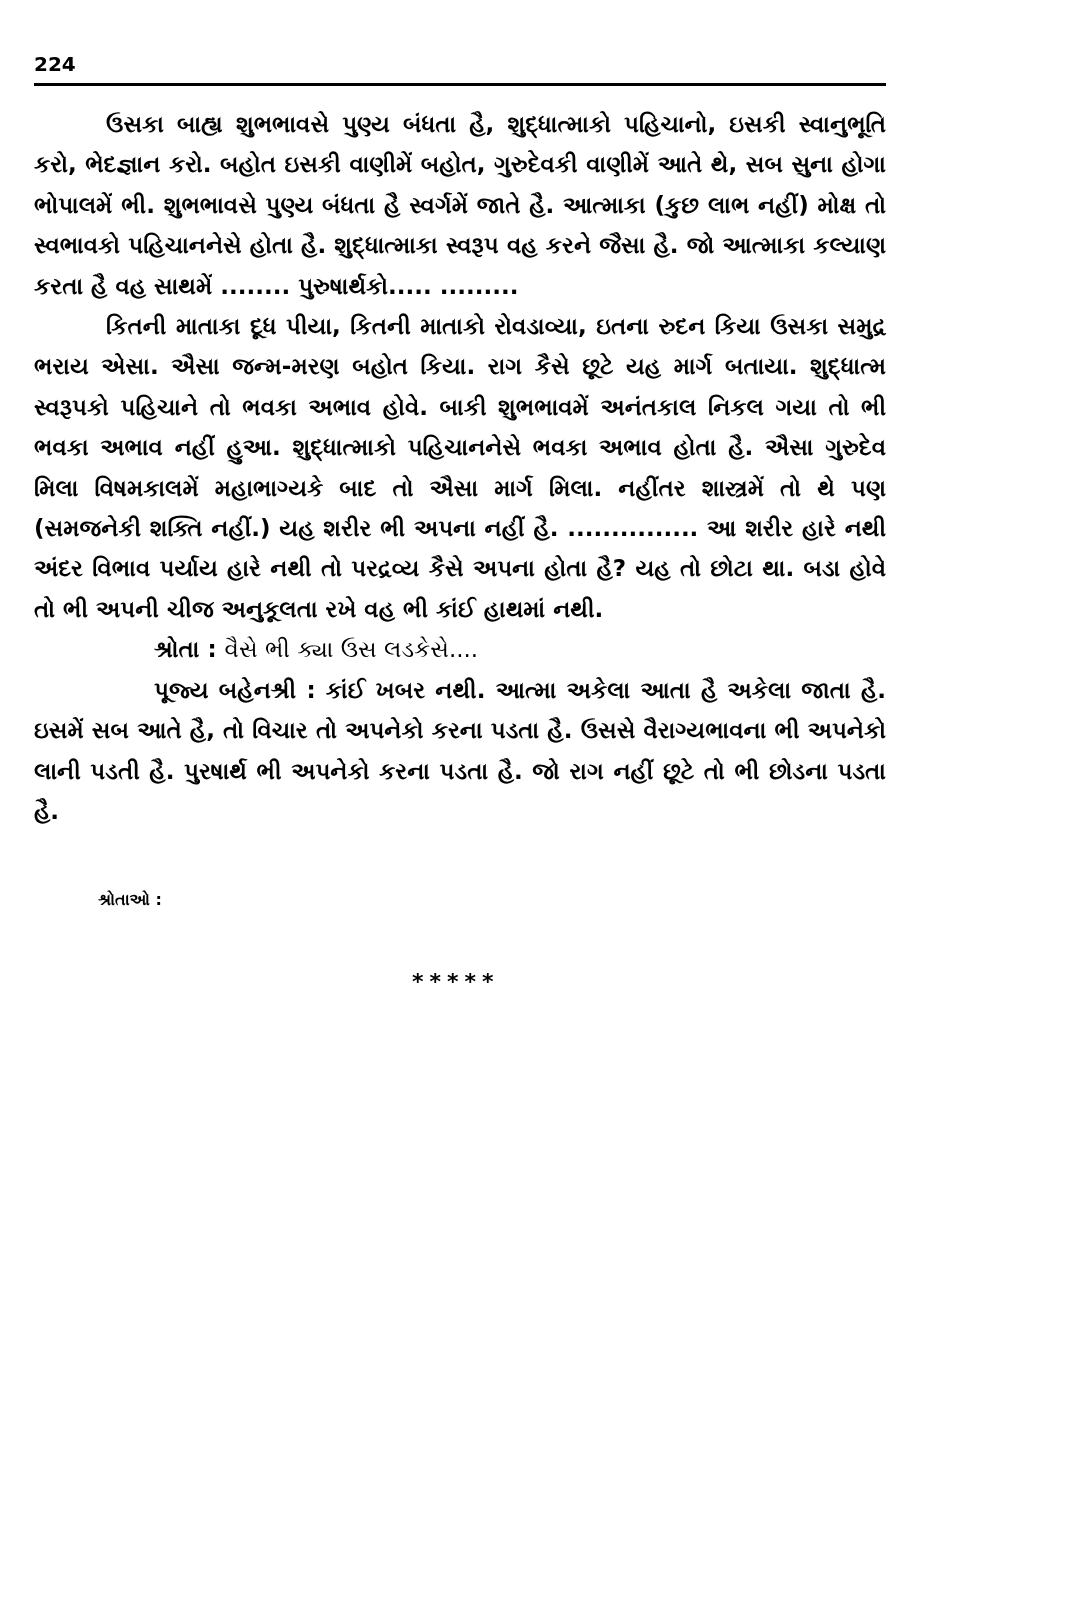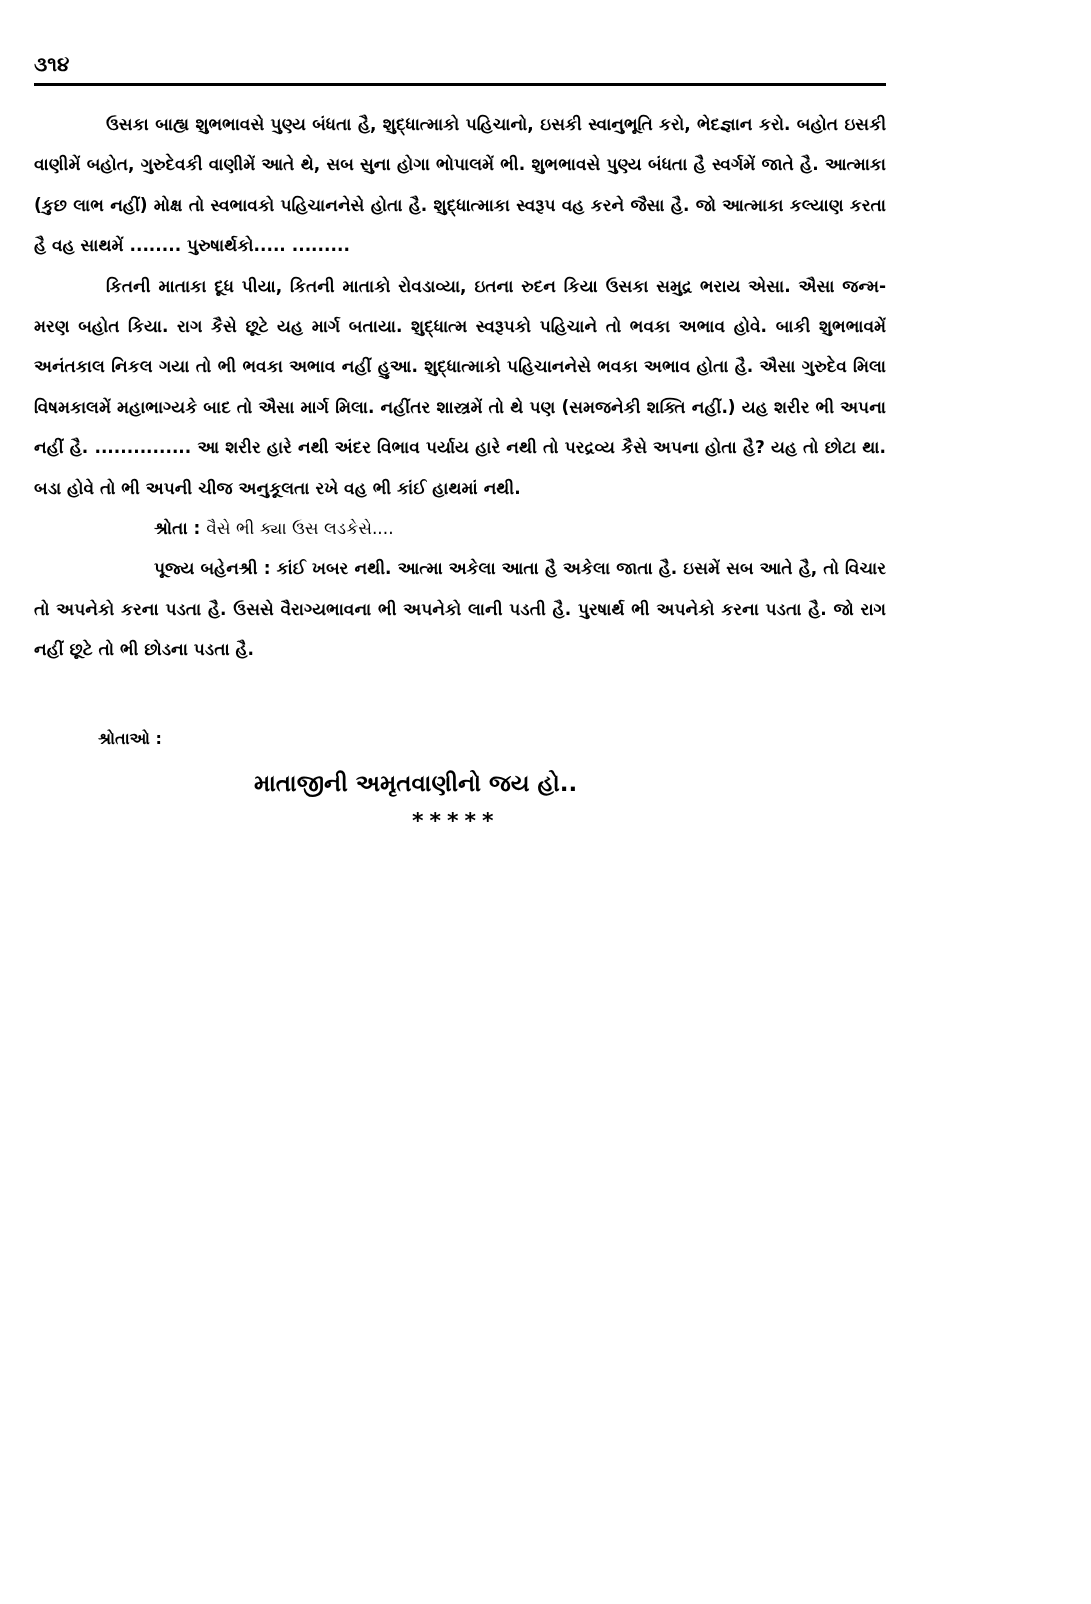--- a/index.html
+++ b/index.html
@@ -4,52 +4,51 @@
 <style>
   html, body { margin: 0; padding: 0; background: #ffffff; }
   body { width: 1091px; height: 1604px; position: relative; overflow: hidden;
          font-family: "DejaVu Sans", "Liberation Sans", sans-serif; color: #000; }
   .page { position: absolute; left: 34px; top: 0; width: 852px; }
   .header { position: absolute; top: 46px; left: 0; width: 852px; height: 34px; }
   .page-num { position: absolute; left: 0; top: 6px; font-size: 20px; font-weight: bold; }
   .running-title { position: absolute; right: 14px; top: 0; font-size: 25px; font-weight: bold; white-space: nowrap; }
   .rule { position: absolute; top: 83px; left: 0; width: 852px; height: 0; border-top: 3px solid #000; }
   .body { position: absolute; top: 104px; left: 0; width: 852px; }
-  p { margin: 0; font-size: 17px; line-height: 40.4px; font-weight: bold; text-align: justify; text-align-last: left; }
+  p { margin: 0; font-size: 23px; line-height: 40.4px; font-weight: bold; text-align: justify; text-align-last: left; }
   p.indent { text-indent: 72px; }
   .spk { font-weight: bold; margin-left: 48px; }
   .light { font-weight: normal; }
   .dialog { margin-top: 48px; position: relative; height: 90px; }
   .dialog-label { position: absolute; left: 64px; top: 0; font-size: 16px; font-weight: bold; line-height: 42px; }
   .dialog-line { position: absolute; left: 220px; font-size: 23px; font-weight: bold; line-height: 42px; white-space: nowrap; }
   .dl1 { top: 0; } .dl2 { top: 44px; }
   .stars { position: absolute; left: 378px; font-size: 22px; letter-spacing: 6px; font-weight: bold; }
 </style>
 </head>
 <body>
 
 <div class="page">
   <div class="header">
-    <span class="page-num">૩૧૪</span>
+    <span class="page-num">224</span>
   </div>
   <div class="rule"></div>
 
   <div class="body">
     <p class="indent">ઉસકા બાહ્ય શુભભાવસે પુણ્ય બંધતા હૈ, શુદ્ધાત્માકો પહિચાનો, ઇસકી સ્વાનુભૂતિ કરો, ભેદજ્ઞાન કરો. બહોત ઇસકી વાણીમેં બહોત, ગુરુદેવકી વાણીમેં આતે થે, સબ સુના હોગા ભોપાલમેં ભી. શુભભાવસે પુણ્ય બંધતા હૈ સ્વર્ગમેં જાતે હૈ. આત્માકા (કુછ લાભ નહીં) મોક્ષ તો સ્વભાવકો પહિચાનનેસે હોતા હૈ. શુદ્ધાત્માકા સ્વરૂપ વહ કરને જૈસા હૈ. જો આત્માકા કલ્યાણ કરતા હૈ વહ સાથમેં ........ પુરુષાર્થકો..... .........</p>
     <p class="indent">કિતની માતાકા દૂધ પીયા, કિતની માતાકો રોવડાવ્યા, ઇતના રુદન કિયા ઉસકા સમુદ્ર ભરાય એસા. ઐસા જન્મ-મરણ બહોત કિયા. રાગ કૈસે છૂટે યહ માર્ગ બતાયા. શુદ્ધાત્મ સ્વરૂપકો પહિચાને તો ભવકા અભાવ હોવે. બાકી શુભભાવમેં અનંતકાલ નિકલ ગયા તો ભી ભવકા અભાવ નહીં હુઆ. શુદ્ધાત્માકો પહિચાનનેસે ભવકા અભાવ હોતા હૈ. ઐસા ગુરુદેવ મિલા વિષમકાલમેં મહાભાગ્યકે બાદ તો ઐસા માર્ગ મિલા. નહીંતર શાસ્ત્રમેં તો થે પણ (સમજનેકી શક્તિ નહીં.) યહ શરીર ભી અપના નહીં હૈ. ............... આ શરીર હારે નથી અંદર વિભાવ પર્યાય હારે નથી તો પરદ્રવ્ય કૈસે અપના હોતા હૈ? યહ તો છોટા થા. બડા હોવે તો ભી અપની ચીજ અનુકૂલતા રખે વહ ભી કાંઈ હાથમાં નથી.</p>
     <p class="indent">
       <span class="spk">શ્રોતા :</span>
       <span class="light">વૈસે ભી ક્યા ઉસ લડકેસે....</span>
     </p>
     <p class="indent">
       <span class="spk">પૂજ્ય બહેનશ્રી :</span>
       <span>કાંઈ ખબર નથી. આત્મા અકેલા આતા હૈ અકેલા જાતા હૈ. ઇસમેં સબ આતે હૈ, તો વિચાર તો અપનેકો કરના પડતા હૈ. ઉસસે વૈરાગ્યભાવના ભી અપનેકો લાની પડતી હૈ. પુરષાર્થ ભી અપનેકો કરના પડતા હૈ. જો રાગ નહીં છૂટે તો ભી છોડના પડતા હૈ.</span>
     </p>
 
     <div class="dialog">
       <span class="dialog-label">શ્રોતાઓ :</span>
-      <span class="dialog-line dl2">માતાજીની અમૃતવાણીનો જય હો..</span>
     </div>
     <div style="position:relative;height:40px;">
       <span class="stars" style="top:0;">*****</span>
     </div>
   </div>
 </div>
 
 </body></html>

